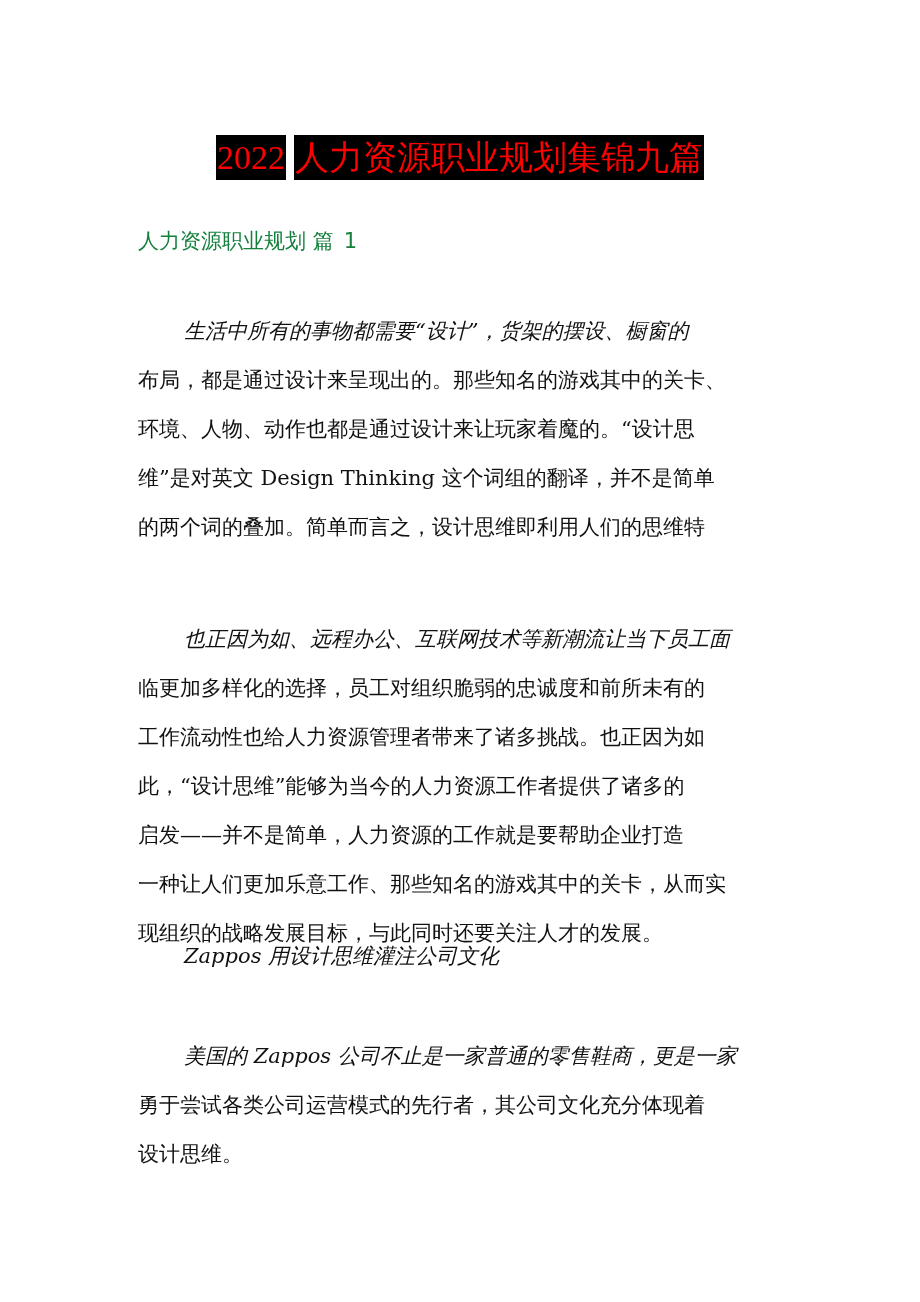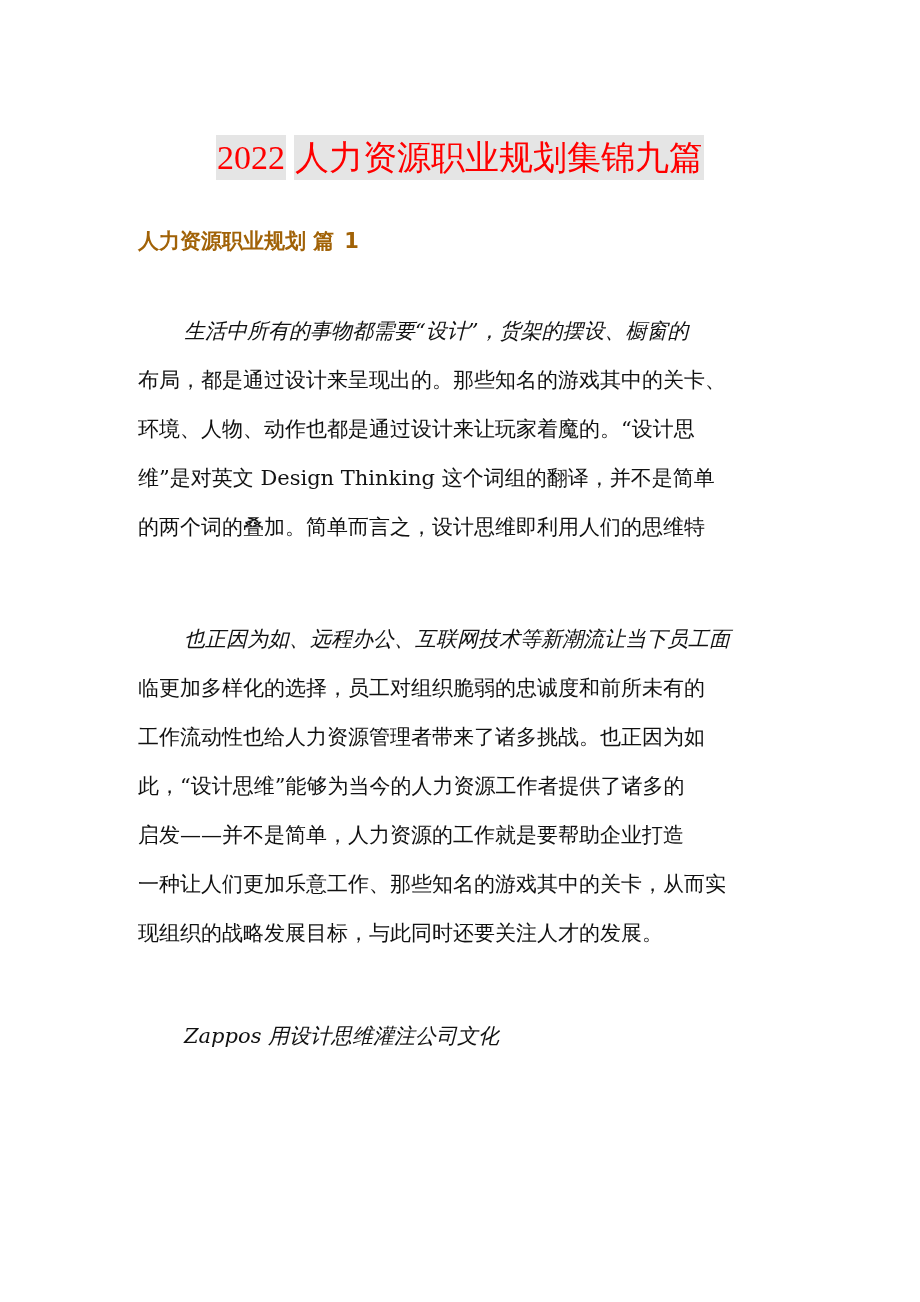--- a/index.html
+++ b/index.html
@@ -28,36 +28,36 @@
       left: 0;
       width: 920px;
       text-align: center;
       font-family: "Liberation Serif", "DejaVu Serif", serif;
       font-size: 34px;
       line-height: 44px;
       color: #ff0000;
       white-space: nowrap;
     }
     .title .hl {
-      background: #e5e5e5;
+      background: #000000;
       padding: 4px 1px;
     }
     .title .gap {
       display: inline-block;
       width: 8px;
     }
     .heading {
       position: absolute;
       top: 226px;
       left: 138px;
       font-family: "DejaVu Serif", "Liberation Serif", serif;
-      font-weight: bold;
+      font-weight: normal;
       font-size: 21px;
       line-height: 30px;
-      color: #a16207;
+      color: #15803d;
       white-space: nowrap;
     }
     .heading .num {
       font-family: "DejaVu Sans", sans-serif;
       margin-left: 10px;
     }
     .para {
       position: absolute;
       left: 138px;
       width: 640px;
@@ -100,18 +100,23 @@
   <div class="para" style="top: 615px;">
     <span class="line indent">也正因为如、远程办公、互联网技术等新潮流让当下员工面</span>
     <span class="line">临更加多样化的选择，员工对组织脆弱的忠诚度和前所未有的</span>
     <span class="line">工作流动性也给人力资源管理者带来了诸多挑战。也正因为如</span>
     <span class="line">此，“设计思维”能够为当今的人力资源工作者提供了诸多的</span>
     <span class="line">启发——并不是简单，人力资源的工作就是要帮助企业打造</span>
     <span class="line">一种让人们更加乐意工作、那些知名的游戏其中的关卡，从而实</span>
     <span class="line">现组织的战略发展目标，与此同时还要关注人才的发展。</span>
   </div>
 
-  <div class="para" style="top: 1012px;">
+  <div class="para" style="top: 932px;">
     <span class="line indent">Zappos 用设计思维灌注公司文化</span>
   </div>
 
+  <div class="para" style="top: 1032px;">
+    <span class="line indent">美国的 Zappos 公司不止是一家普通的零售鞋商，更是一家</span>
+    <span class="line">勇于尝试各类公司运营模式的先行者，其公司文化充分体现着</span>
+    <span class="line">设计思维。</span>
+  </div>
 
 </div>
 
 </body></html>

